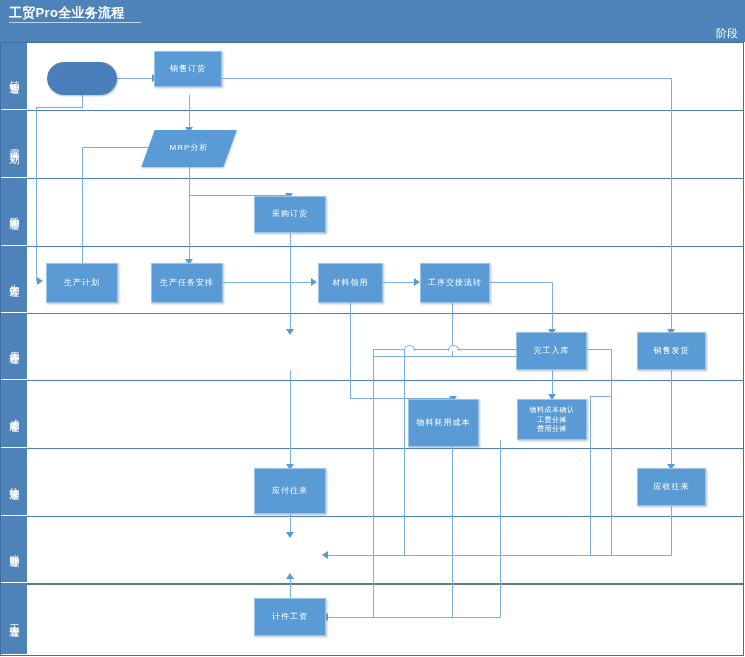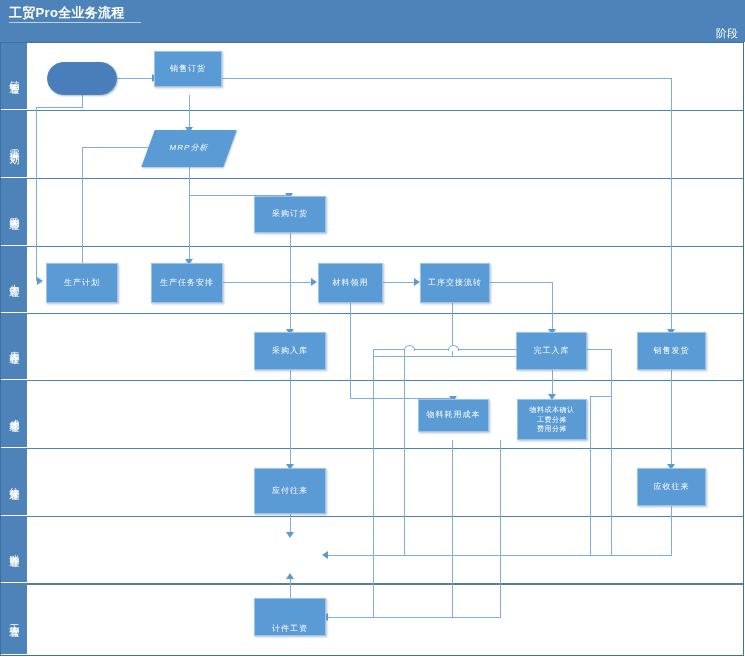--- a/index.html
+++ b/index.html
@@ -35,21 +35,21 @@
   .lane-sep{position:absolute;left:27px;height:1px;background:#4d83b8;}
 
   
   .node{position:absolute;background:#5b9bd5;border:1px solid #9dc3e6;
     box-shadow:1px 1px 2px rgba(120,140,160,.55);
     color:#ffffff;font-size:8px;letter-spacing:1px;
     display:flex;align-items:center;justify-content:center;text-align:center;
     line-height:1.35;box-sizing:border-box;}
   .node.start{background:#4a7ebb;border:1px solid #4a7ebb;border-radius:17px;
     box-shadow:1px 1px 2px rgba(120,140,160,.55);}
-  .node.para{background:transparent;border:none;box-shadow:none;font-style:italic;}
+  .node.para{background:transparent;border:none;box-shadow:none;}
   .node.para .skew{position:absolute;left:0;top:0;width:100%;height:100%;
     background:#5b9bd5;transform:skewX(-20deg);box-shadow:1px 1px 2px rgba(120,140,160,.55);}
   .node.para .lbl{position:relative;z-index:2;}
 
   
   .ln{position:absolute;background:#7eaedd;}
   .lnh{height:1px;}
   .lnv{width:1px;}
   .arrow{position:absolute;width:0;height:0;}
   .ar-r{border-top:4px solid transparent;border-bottom:4px solid transparent;border-left:6px solid #5b9bd5;}
@@ -227,48 +227,45 @@
   </div>
 
   <div class="node" style="left:151px;top:263px;width:72px;height:40px;">
     <span>生产任务安排</span>
   </div>
 
   <div class="node" style="left:420px;top:263px;width:70px;height:40px;text-align:center;">
     <span>工序交接流转</span>
   </div>
 
-  <div class="node" style="left:254px;top:332px;width:72px;height:38px;">
-    <span>采购入库</span>
-  </div>
 
   <div class="node" style="left:516px;top:332px;width:71px;height:38px;">
     <span>完工入库</span>
   </div>
 
   <div class="node" style="left:637px;top:332px;width:69px;height:38px;">
     <span>销售发货</span>
   </div>
 
-  <div class="node" style="left:418px;top:399px;width:71px;height:33px;">
+  <div class="node" style="left:408px;top:399px;width:71px;height:48px;">
     <span>物料耗用成本</span>
   </div>
 
   <div class="node" style="left:517px;top:399px;width:70px;height:41px;white-space:pre-line;font-size:7px;letter-spacing:.5px;">
     <span style="white-space:pre-line;">物料成本确认
 工费分摊
 费用分摊</span>
   </div>
 
   <div class="node" style="left:254px;top:468px;width:72px;height:46px;">
     <span>应付往来</span>
   </div>
 
   <div class="node" style="left:637px;top:468px;width:69px;height:38px;align-items:center;">
     <span>应收往来</span>
   </div>
 
 
-  <div class="node" style="left:254px;top:598px;width:72px;height:38px;align-items:flex-end;">
+  <div class="node" style="left:254px;top:598px;width:72px;height:38px;">
     <span>计件工资</span>
   </div>
 
 </div>
 
 </body></html>

